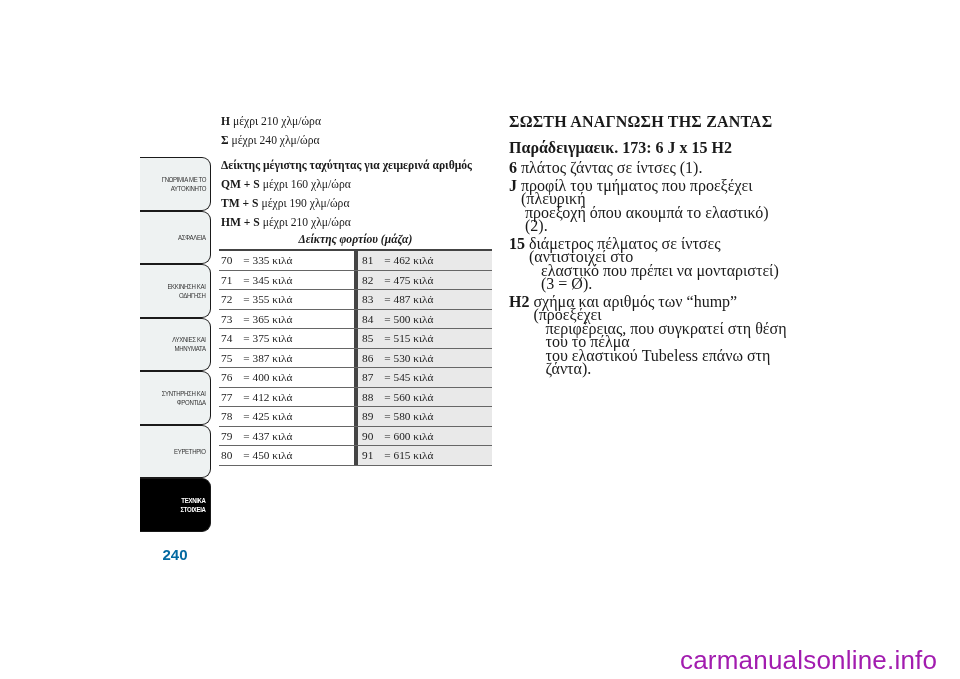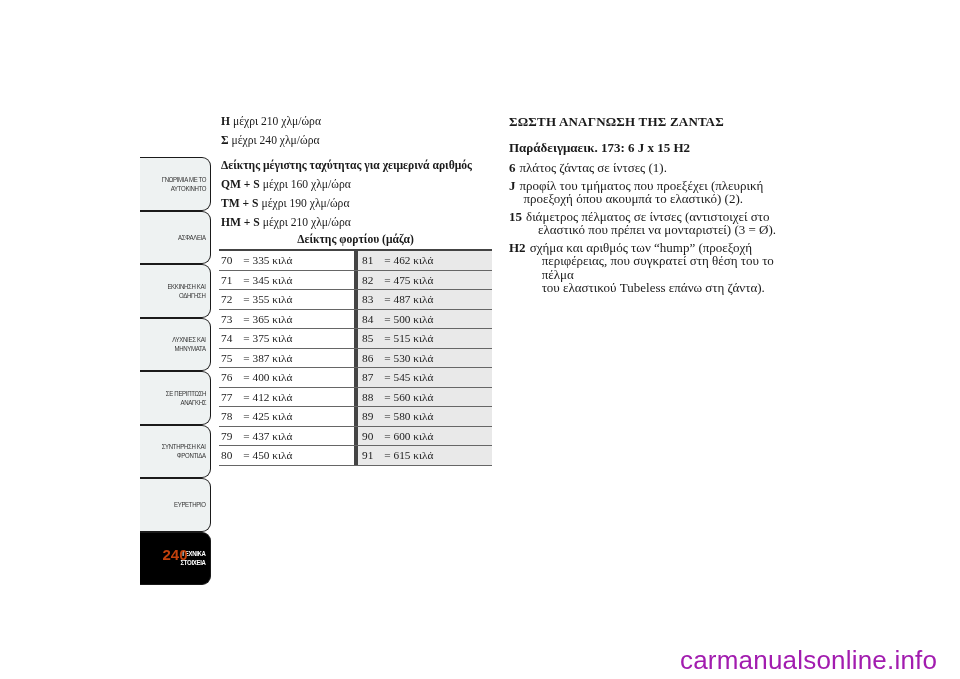--- a/index.html
+++ b/index.html
@@ -14,40 +14,40 @@
     border-radius: 0 9px 9px 0;
     display: flex; align-items: center; justify-content: flex-end;
     padding-right: 4px; margin-bottom: 0;
     font-family: "Liberation Sans", sans-serif; font-size: 7.4px; line-height: 9px;
     text-align: right; color: #333; letter-spacing: -0.4px; transform-origin: right;
   }
   .tab span { white-space: pre-line; display: block; transform: scaleX(0.82); transform-origin: right center; }
   .tab.active { background: #000000; color: #ffffff; font-weight: bold; }
   .page-num {
     position: absolute; left: 155px; top: 546px; width: 40px; text-align: center;
-    font-family: "Liberation Sans", sans-serif; font-weight: bold; font-size: 15px; color: #c2410c;
+    font-family: "Liberation Sans", sans-serif; font-weight: bold; font-size: 15px; color: #0369a1;
   }
 
   
   .col-left { position: absolute; left: 221px; top: 112px; width: 272px; font-size: 11.6px; }
   .line { height: 19px; line-height: 19px; white-space: nowrap; }
   .line b { font-weight: bold; }
   .gap { height: 6px; }
   .subhead { font-weight: bold; }
-  .table-title { text-align: center; font-weight: bold; height: 17px; line-height: 15px; margin-left: -3px; }
+  .table-title { text-align: center; font-weight: bold; height: 17px; line-height: 15px; margin-left: -3px; font-style: italic; }
 
   .load-table { position: relative; width: 273px; margin-left: -2px; border-top: 2px solid #444; }
   .load-row { display: flex; height: 19.5px; border-bottom: 1.3px solid #666; }
   .load-cell { display: flex; align-items: center; padding-left: 2px; font-size: 11.3px; }
   .load-cell.l { width: 135px; background: #ffffff; }
   .load-cell.r { flex: 1; background: #e9e9e9; border-left: 4px solid #444; padding-left: 4px; }
   .load-cell b { font-weight: normal; margin-right: 11px; }
 
   
-  .col-right { position: absolute; left: 509px; top: 112px; width: 280px; font-size: 13px; }
+  .col-right { position: absolute; left: 509px; top: 112px; width: 280px; font-size: 16px; }
   .rim-title { font-weight: bold; height: 19px; line-height: 19px; letter-spacing: 0.2px; }
   .rim-example { font-weight: bold; height: 19px; line-height: 19px; margin-top: 7px; font-family: Liberation Serif, serif; }
   .def { display: flex; line-height: 13.5px; margin-top: 4px; }
   .def .k { font-weight: bold; margin-right: 4px; white-space: nowrap; }
   .def .v { flex: 1; }
   .def .v .cont { display: block; padding-left: 14px; }
 
   .watermark {
     position: absolute; left: 680px; top: 645px;
     font-family: "Liberation Sans", sans-serif; font-size: 26px; color: #a21caf; letter-spacing: 0.2px;
@@ -64,24 +64,20 @@
   <div class="tab">
       <span>ΑΣΦΑΛΕΙΑ</span>
     </div>
   <div class="tab">
       <span>ΕΚΚΙΝΗΣΗ ΚΑΙ
 ΟΔΗΓΗΣΗ</span>
     </div>
   <div class="tab">
       <span>ΛΥΧΝΙΕΣ ΚΑΙ
 ΜΗΝΥΜΑΤΑ</span>
-    </div>
-  <div class="tab">
-      <span>ΣΕ ΠΕΡΙΠΤΩΣΗ
-ΑΝΑΓΚΗΣ</span>
     </div>
   <div class="tab">
       <span>ΣΥΝΤΗΡΗΣΗ ΚΑΙ
 ΦΡΟΝΤΙΔΑ</span>
     </div>
   <div class="tab">
       <span>ΕΥΡΕΤΗΡΙΟ</span>
     </div>
   <div class="tab active">
       <span>ΤΕΧΝΙΚΑ
@@ -225,19 +221,19 @@
       <div class="def">
         <span class="k">J</span>
         <span class="v"><span>προφίλ του τμήματος που προεξέχει (πλευρική</span><span class="cont" style="white-space:pre-line;margin-left:-10px">προεξοχή όπου ακουμπά το ελαστικό) (2).</span></span>
       </div>
       <div class="def">
         <span class="k">15</span>
         <span class="v"><span>διάμετρος πέλματος σε ίντσες (αντιστοιχεί στο</span><span class="cont" style="white-space:pre-line;margin-left:-2px">ελαστικό που πρέπει να μονταριστεί) (3 = Ø).</span></span>
       </div>
       <div class="def">
         <span class="k">H2</span>
-        <span class="v"><span>σχήμα και αριθμός των “hump” (προεξοχή</span><span class="cont" style="white-space:pre-line;margin-left:-2px">περιφέρειας, που συγκρατεί στη θέση του το πέλμα
+        <span class="v"><span>σχήμα και αριθμός των “hump” (προεξέχει</span><span class="cont" style="white-space:pre-line;margin-left:-2px">περιφέρειας, που συγκρατεί στη θέση του το πέλμα
 του ελαστικού Tubeless επάνω στη ζάντα).</span></span>
       </div>
     </div>
 </section>
 
 <div class="watermark">carmanualsonline.info</div>
 
 </body></html>

